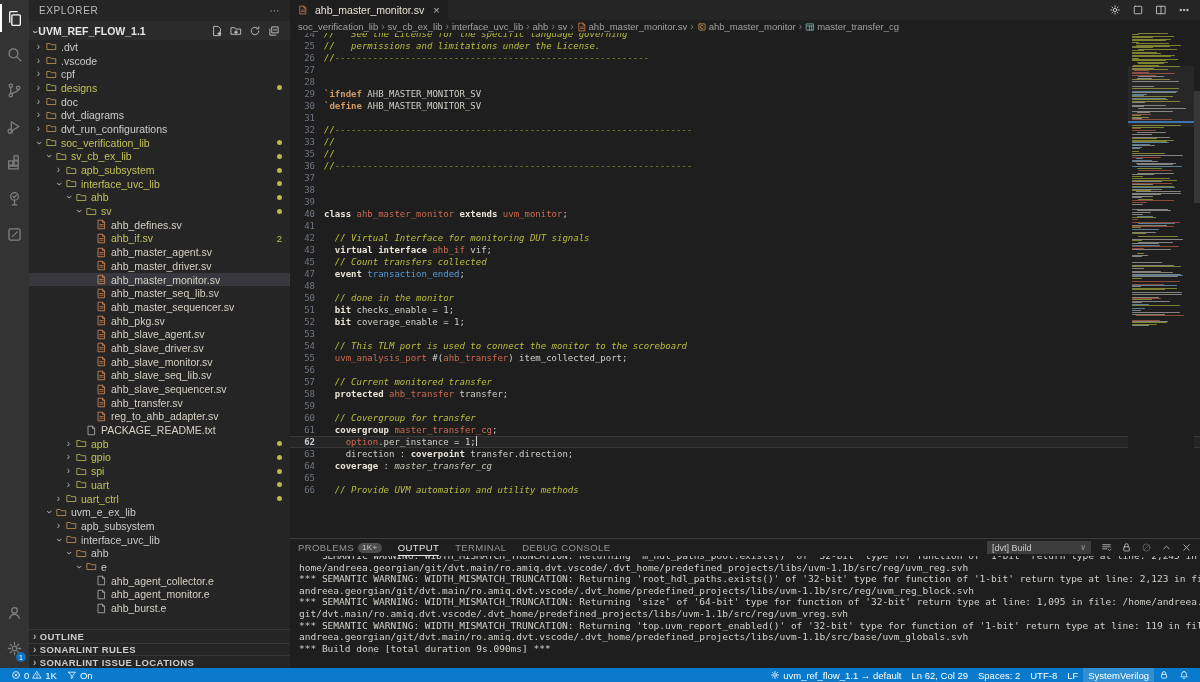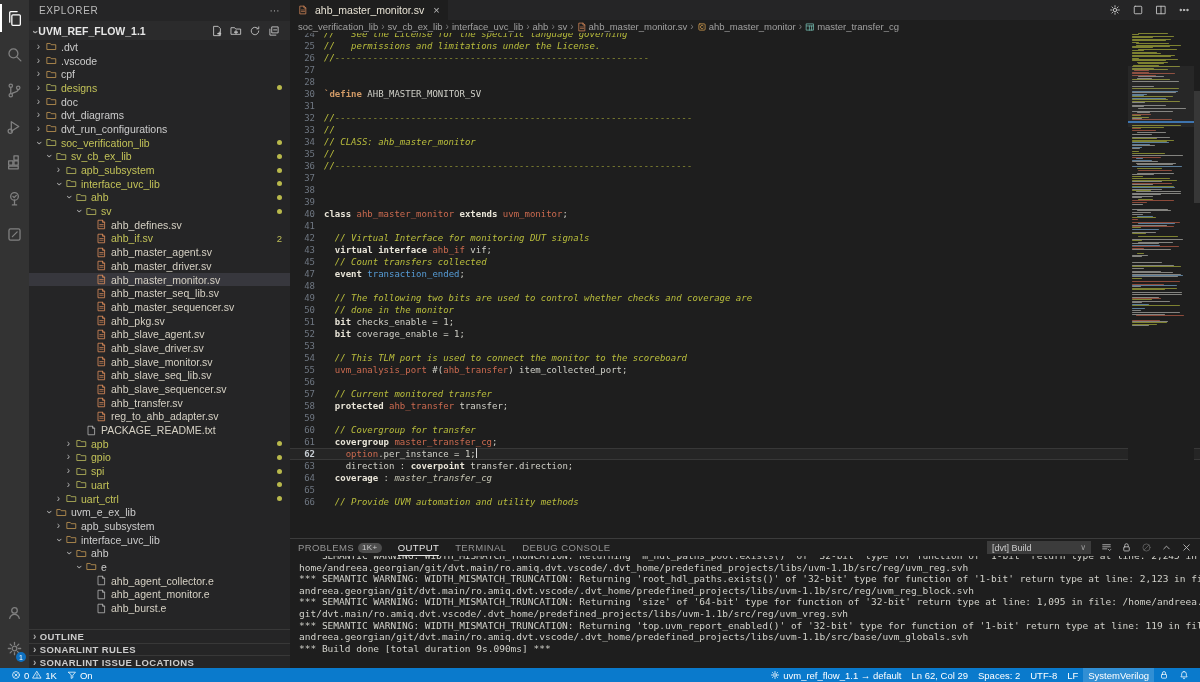--- a/index.html
+++ b/index.html
@@ -944,38 +944,37 @@
           </span>
         </div>
 
       <div class="code-area">
         <div class="code-scroll" id="code">
             <div class="cline"><span class="gut">24</span><span class="ctext"><span class="cm">//   See the License for the specific language governing</span></span></div>
             <div class="cline"><span class="gut">25</span><span class="ctext"><span class="cm">//   permissions and limitations under the License.</span></span></div>
             <div class="cline"><span class="gut">26</span><span class="ctext"><span class="cm">//----------------------------------------------------------</span></span></div>
             <div class="cline"><span class="gut">27</span><span class="ctext"></span></div>
             <div class="cline"><span class="gut">28</span><span class="ctext"></span></div>
+            <div class="cline"><span class="gut">29</span><span class="ctext"><span class="pre">`ifndef</span><span class="pl"> AHB_MASTER_MONITOR_SV</span></span></div>
             <div class="cline"><span class="gut">30</span><span class="ctext"><span class="pre">`define</span><span class="pl"> AHB_MASTER_MONITOR_SV</span></span></div>
             <div class="cline"><span class="gut">31</span><span class="ctext"></span></div>
             <div class="cline"><span class="gut">32</span><span class="ctext"><span class="cm">//------------------------------------------------------------------</span></span></div>
             <div class="cline"><span class="gut">33</span><span class="ctext"><span class="cm">//</span></span></div>
-            <div class="cline"><span class="gut">34</span><span class="ctext"><span class="cm">// CLASS: ahb_master_monitor</span></span></div>
             <div class="cline"><span class="gut">35</span><span class="ctext"><span class="cm">//</span></span></div>
             <div class="cline"><span class="gut">36</span><span class="ctext"><span class="cm">//------------------------------------------------------------------</span></span></div>
             <div class="cline"><span class="gut">37</span><span class="ctext"></span></div>
             <div class="cline"><span class="gut">38</span><span class="ctext"></span></div>
             <div class="cline"><span class="gut">39</span><span class="ctext"></span></div>
             <div class="cline"><span class="gut">40</span><span class="ctext"><span class="kw">class </span><span class="ty">ahb_master_monitor</span><span class="kw"> extends </span><span class="ty">uvm_monitor</span><span class="pl">;</span></span></div>
             <div class="cline"><span class="gut">41</span><span class="ctext"></span></div>
             <div class="cline"><span class="gut">42</span><span class="ctext"><span class="cm">  // Virtual Interface for monitoring DUT signals</span></span></div>
             <div class="cline"><span class="gut">43</span><span class="ctext"><span class="kw">  virtual interface </span><span class="ty">ahb_if</span><span class="pl"> vif;</span></span></div>
             <div class="cline"><span class="gut">45</span><span class="ctext"><span class="cm">  // Count transfers collected</span></span></div>
             <div class="cline"><span class="gut">47</span><span class="ctext"><span class="kw">  event</span><span class="bl"> transaction_ended</span><span class="pl">;</span></span></div>
             <div class="cline"><span class="gut">48</span><span class="ctext"></span></div>
-            <div class="cline"><span class="gut">49</span><span class="ctext"><span class="cm">  // The following two bits are used to control whether checks and coverage are</span></span></div>
             <div class="cline"><span class="gut">50</span><span class="ctext"><span class="cm">  // done in the monitor</span></span></div>
             <div class="cline"><span class="gut">51</span><span class="ctext"><span class="kw">  bit</span><span class="pl"> checks_enable = 1;</span></span></div>
             <div class="cline"><span class="gut">52</span><span class="ctext"><span class="kw">  bit</span><span class="pl"> coverage_enable = 1;</span></span></div>
             <div class="cline"><span class="gut">53</span><span class="ctext"></span></div>
             <div class="cline"><span class="gut">54</span><span class="ctext"><span class="cm">  // This TLM port is used to connect the monitor to the scoreboard</span></span></div>
             <div class="cline"><span class="gut">55</span><span class="ctext"><span class="ty">  uvm_analysis_port</span><span class="pl"> #(</span><span class="ty">ahb_transfer</span><span class="pl">) item_collected_port;</span></span></div>
             <div class="cline"><span class="gut">56</span><span class="ctext"></span></div>
             <div class="cline"><span class="gut">57</span><span class="ctext"><span class="cm">  // Current monitored transfer</span></span></div>
             <div class="cline"><span class="gut">58</span><span class="ctext"><span class="kw">  protected </span><span class="ty">ahb_transfer</span><span class="pl"> transfer;</span></span></div>
             <div class="cline"><span class="gut">59</span><span class="ctext"></span></div>

